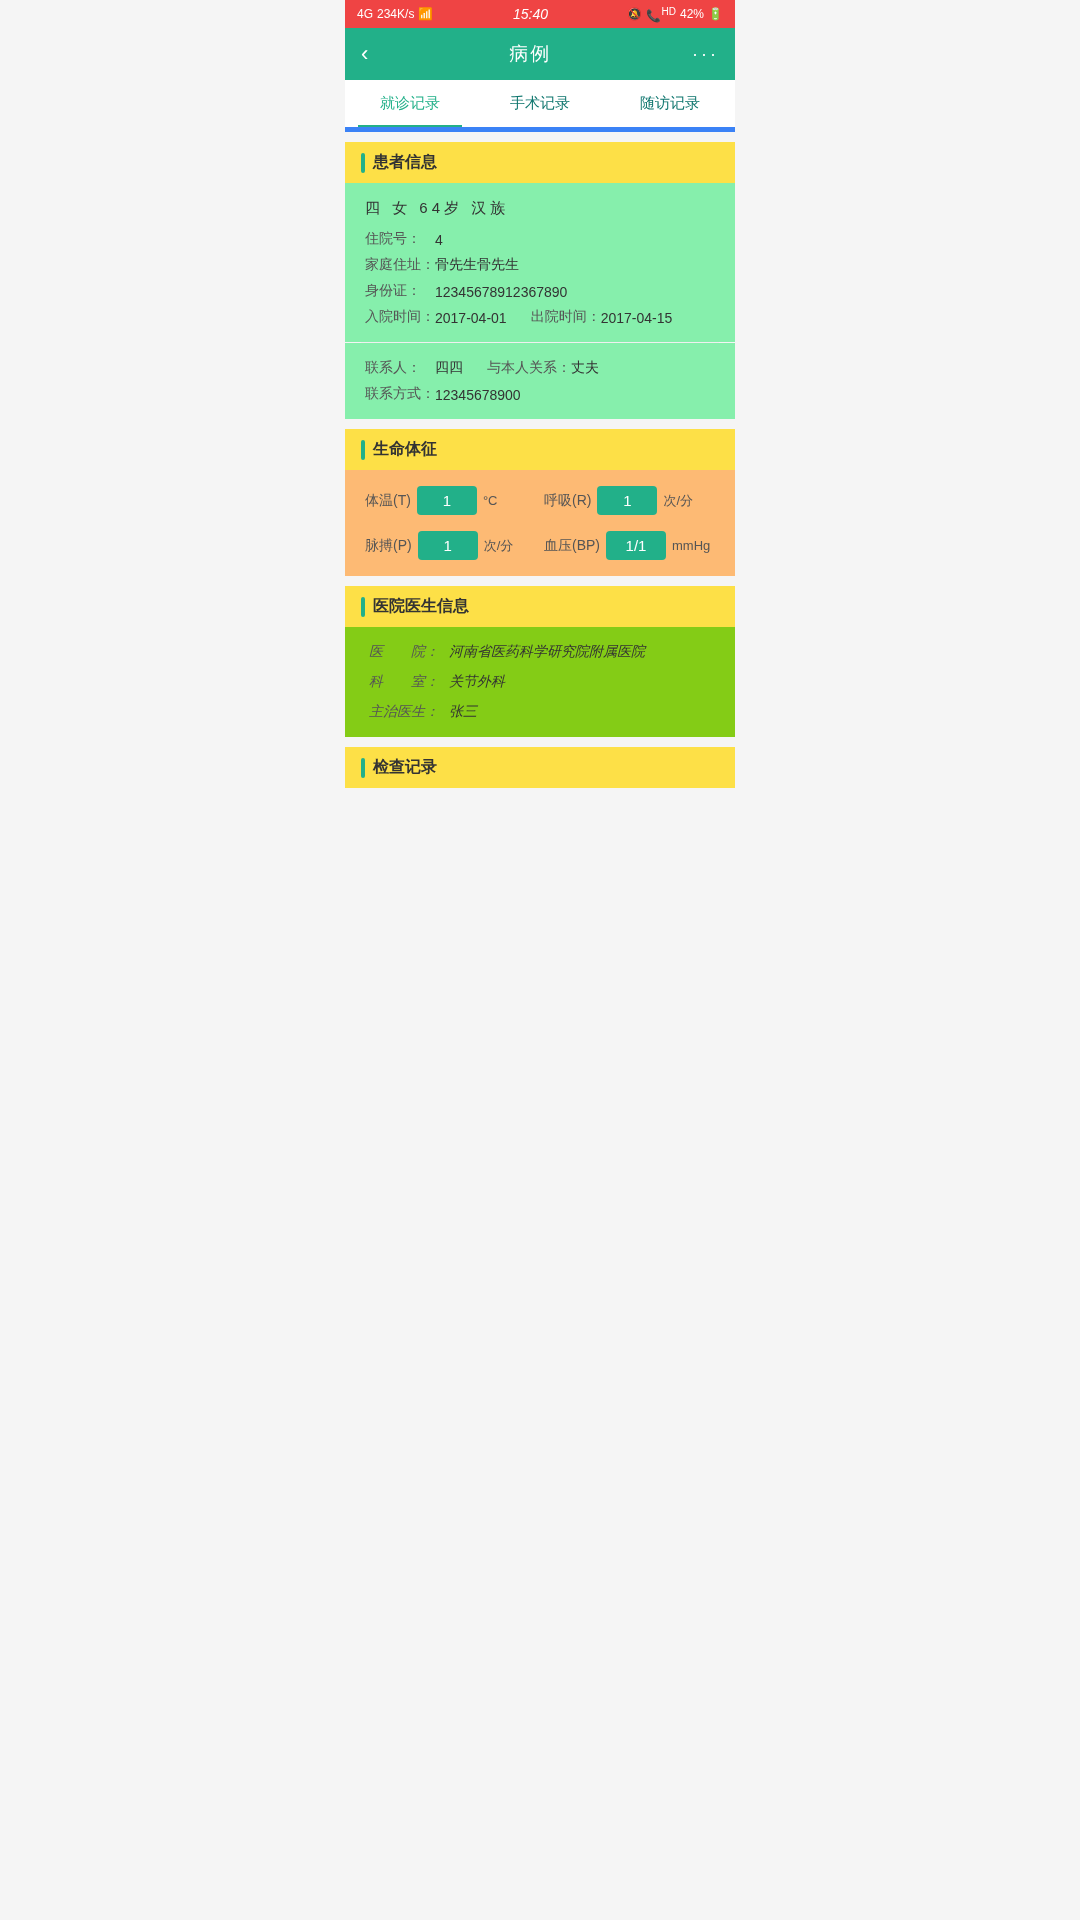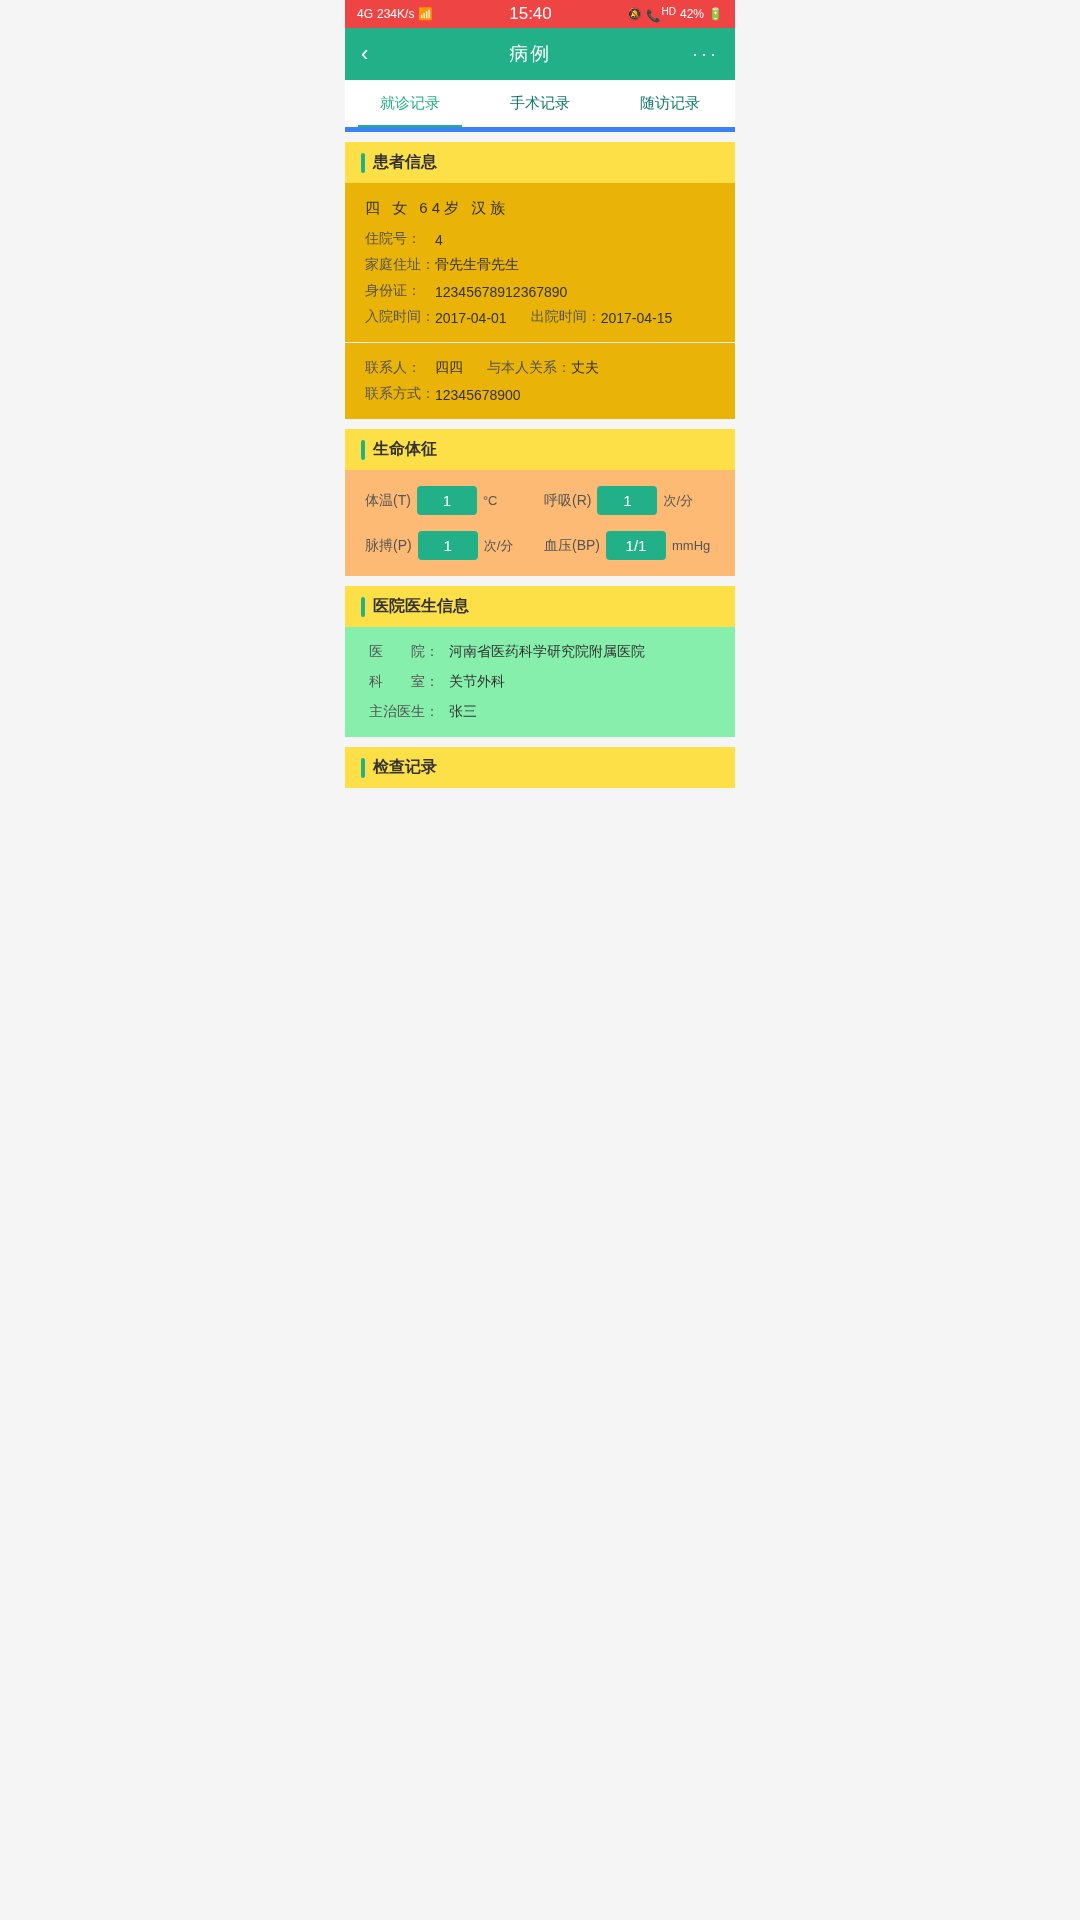--- a/index.html
+++ b/index.html
@@ -23,22 +23,23 @@
       padding: 6px 12px;
       font-size: 12px;
       height: 28px;
     }
     .status-left, .status-right {
       display: flex;
       align-items: center;
       gap: 4px;
     }
     .status-center {
-      font-size: 17px;
+      font-size: 14px;
       font-weight: 500;
+      font-style: italic;
     }
 
     
     .header {
       background: #22b089;
       color: white;
       display: flex;
       justify-content: space-between;
       align-items: center;
       padding: 14px 16px;
@@ -106,21 +107,21 @@
       display: inline-block;
     }
     .section-title {
       font-size: 16px;
       font-weight: 600;
       color: #333;
     }
 
     
     .content-block {
-      background: #eab308;
+      background: #86efac;
       padding: 16px 20px;
     }
 
     .info-row {
       display: flex;
       align-items: flex-end;
       margin-bottom: 8px;
       font-size: 14px;
     }
     .info-row:last-child { margin-bottom: 0; }
@@ -168,22 +169,23 @@
       min-width: 60px;
       text-align: center;
     }
     .vital-unit {
       color: #555;
       font-size: 13px;
     }
 
     
     .hospital-block {
-      background: #86efac;
+      background: #84cc16;
       padding: 16px 24px;
+      font-style: italic;
     }
     .hospital-row {
       display: flex;
       align-items: center;
       margin-bottom: 12px;
       font-size: 14px;
     }
     .hospital-row:last-child { margin-bottom: 0; }
     .hospital-label {
       color: #555;

